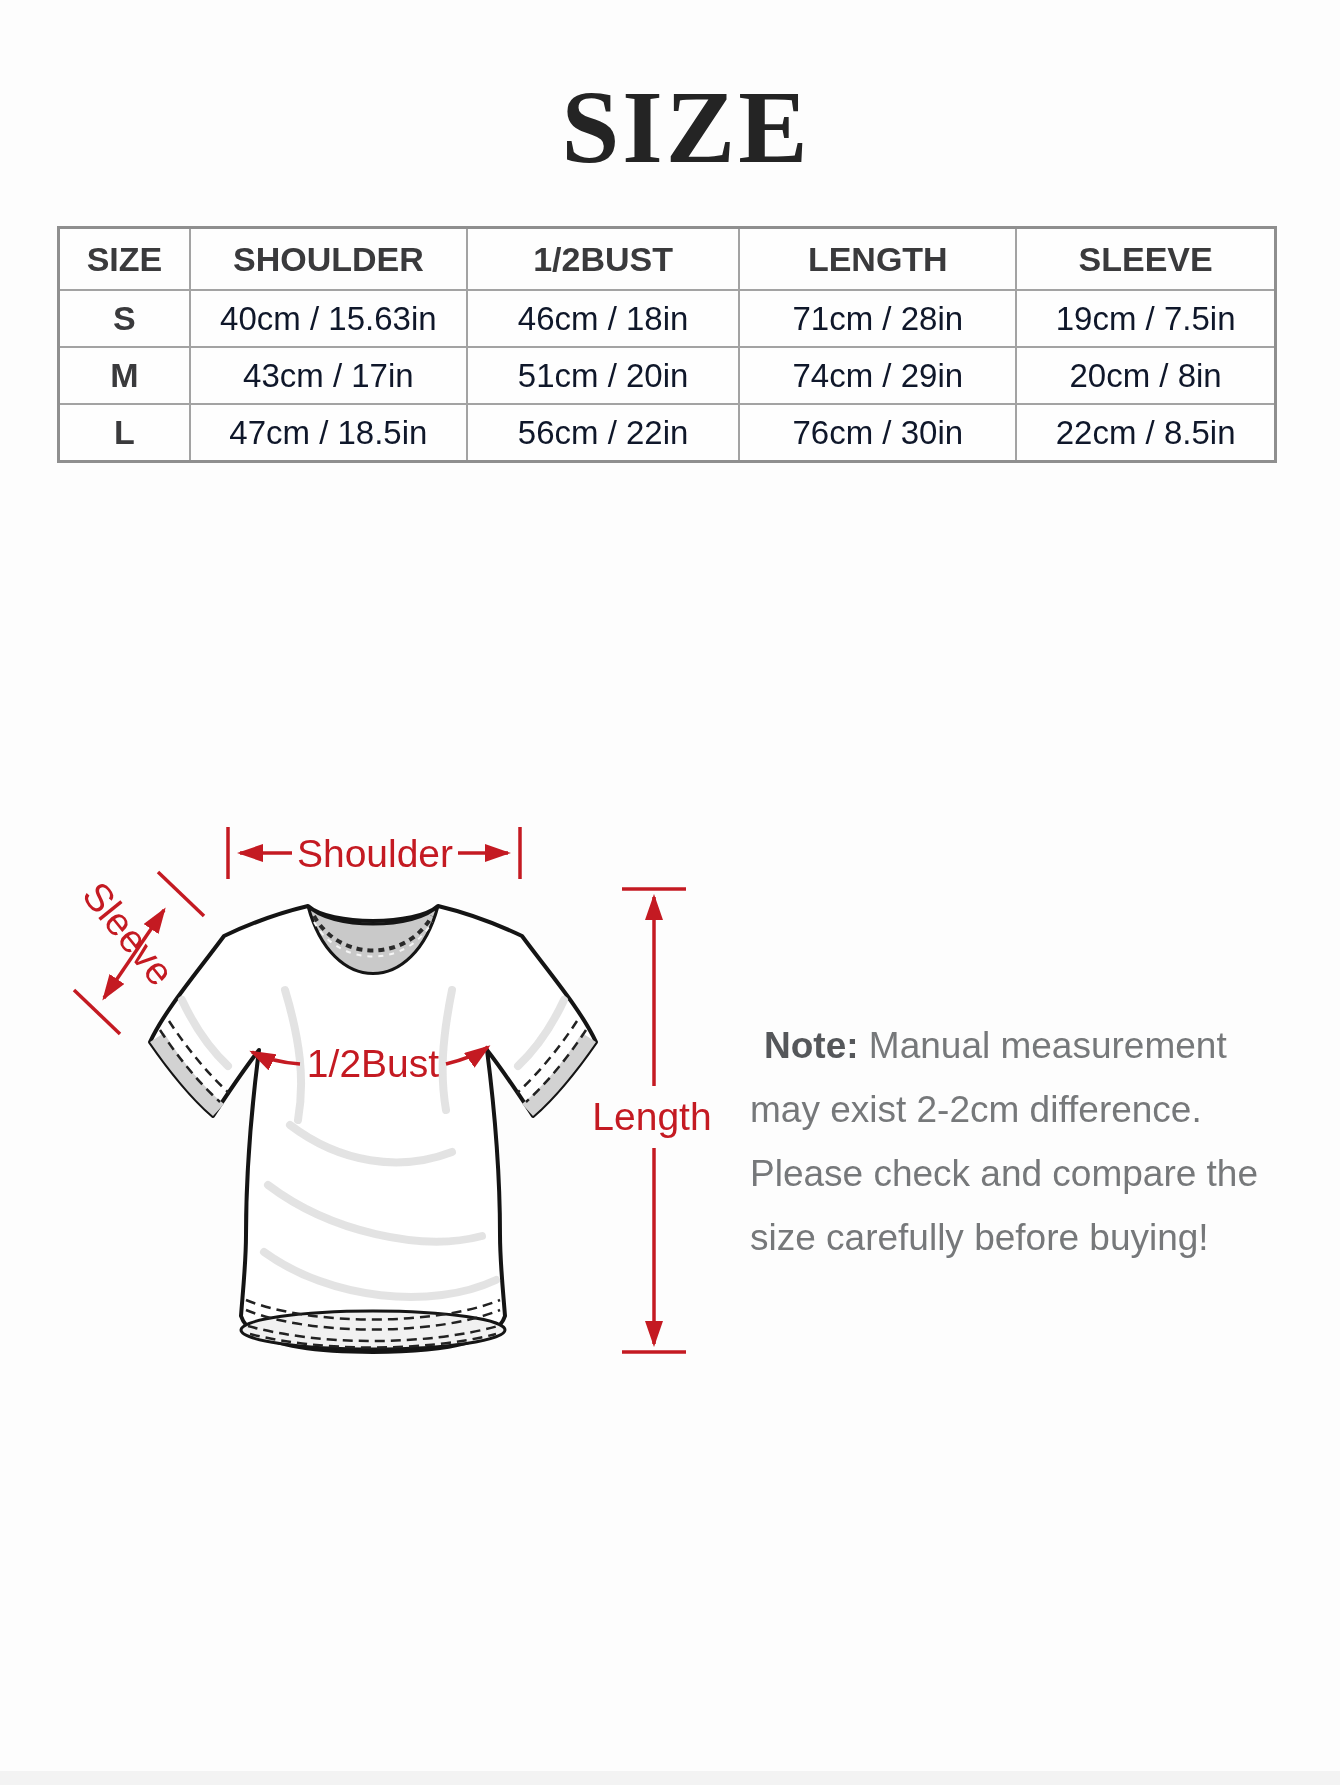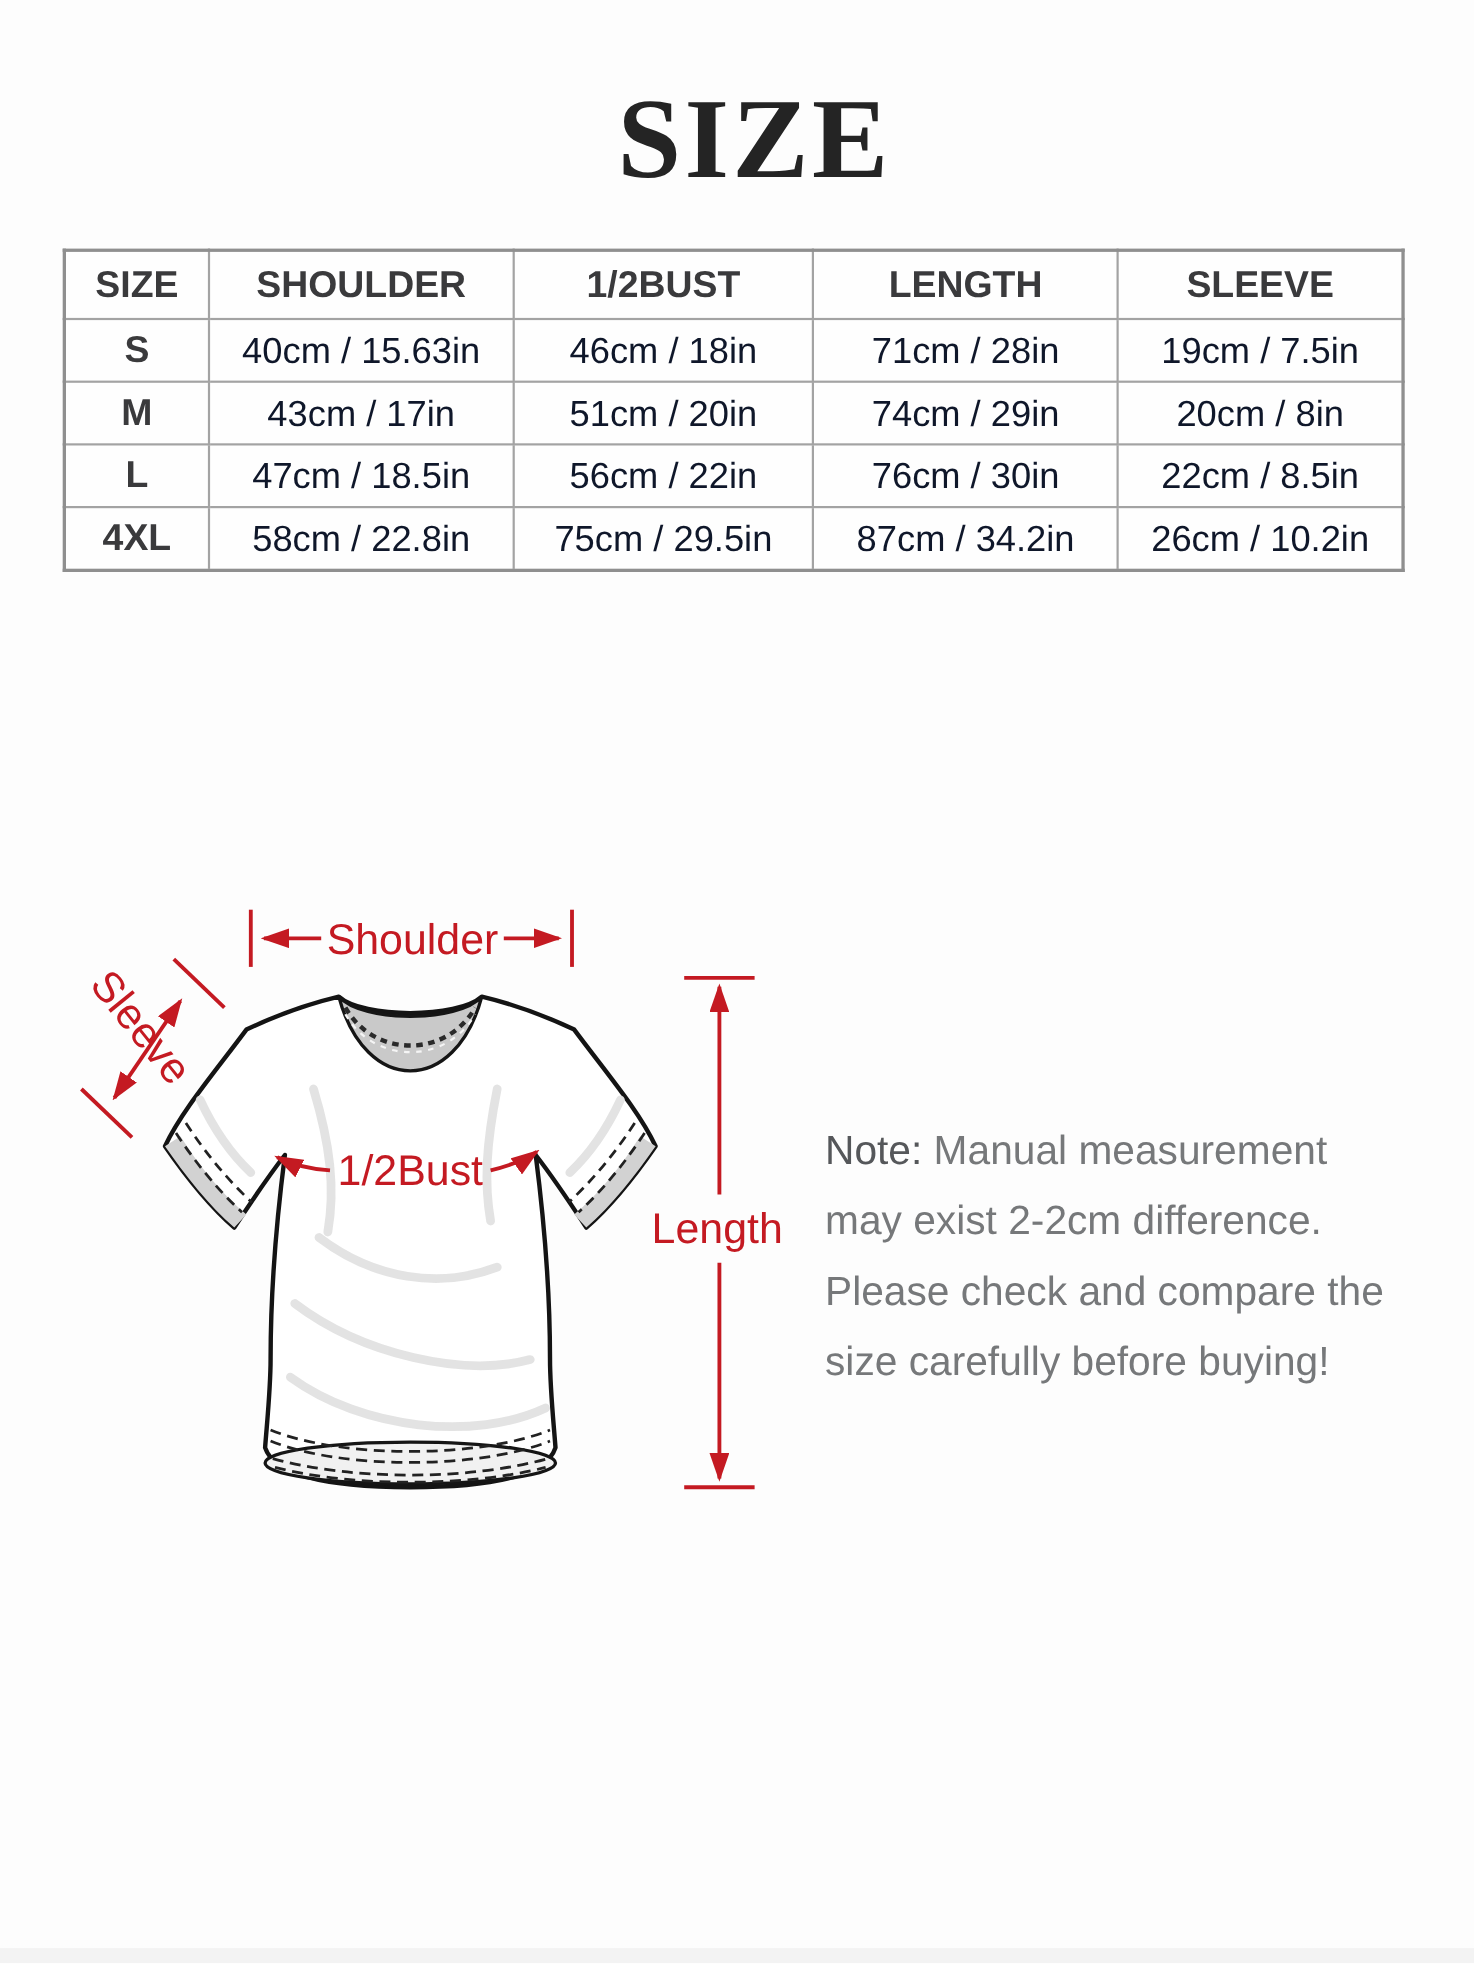--- a/index.html
+++ b/index.html
@@ -36,21 +36,21 @@
   .diagram-svg { position:absolute; left:0; top:760px; width:1340px; height:660px; }
   .ann-text {
     font-family:"Liberation Sans", sans-serif;
     font-size:39px; fill:var(--red);
   }
   .note {
     position:absolute; left:750px; top:1014px; width:512px;
     font-size:37px; line-height:64px; color:#76787a;
     text-align:left;
   }
-  .note .note-prefix { font-weight:normal; color:#55575a; }
+  .note .note-prefix { font-weight:bold; color:#55575a;margin-left:14px; }
   .bottom-strip {
     position:absolute; left:0; top:1771px; width:100%; height:14px;
     background:#f3f3f3;
   }
 </style>
 </head>
 <body>
 
 <div class="canvas" style="--red: #c41a22;">
 
@@ -87,27 +87,20 @@
           <td>51cm / 20in</td>
           <td>74cm / 29in</td>
           <td>20cm / 8in</td>
         </tr>
         <tr>
           <td class="size-cell">L</td>
           <td>47cm / 18.5in</td>
           <td>56cm / 22in</td>
           <td>76cm / 30in</td>
           <td>22cm / 8.5in</td>
-        </tr>
-        <tr>
-          <td class="size-cell">4XL</td>
-          <td>58cm / 22.8in</td>
-          <td>75cm / 29.5in</td>
-          <td>87cm / 34.2in</td>
-          <td>26cm / 10.2in</td>
         </tr>
       </tbody>
   </table>
 
   <svg class="diagram-svg" viewBox="0 760 1340 660" xmlns="http://www.w3.org/2000/svg">
     <defs>
       <marker id="arr" markerWidth="26" markerHeight="18" refX="23" refY="9" orient="auto-start-reverse" markerUnits="userSpaceOnUse">
         <path d="M0,0 L26,9 L0,18 Z" fill="#c41a22"></path>
       </marker>
     </defs>

